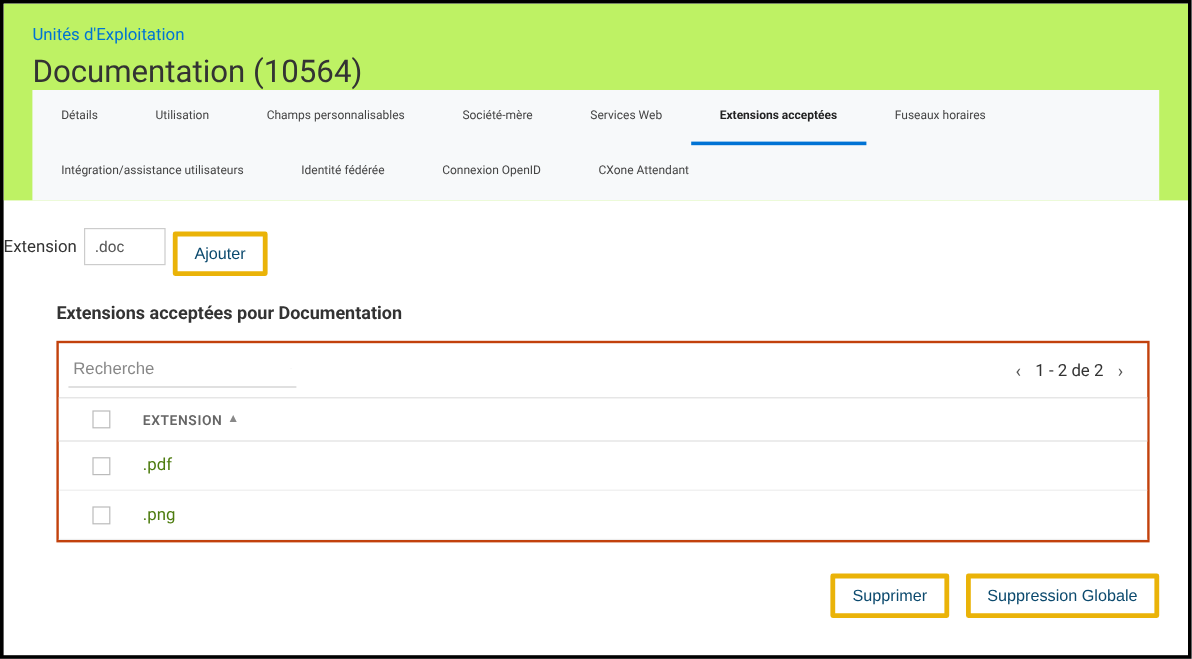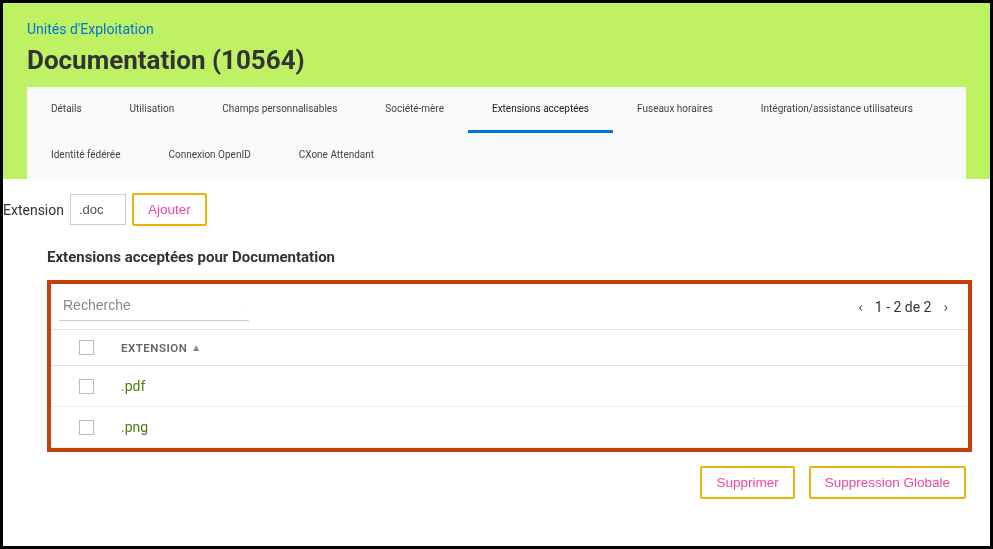--- a/index.html
+++ b/index.html
@@ -26,83 +26,83 @@
       padding: 18px 24px 0 24px;
     }
     .breadcrumb {
       color: #0073d4;
       font-size: 14px;
       margin-bottom: 8px;
       cursor: pointer;
     }
     .page-title {
       font-size: 26px;
-      font-weight: 700;
-      color: #333;
-      margin-bottom: 12px;
+      font-weight: 400;
+      color: #333;
     }
     .tabs-container {
       background: #f7f9fa;
       display: flex;
       flex-wrap: wrap;
       padding: 0;
     }
     .tab {
       padding: 16px 24px;
       font-size: 10px;
       color: #444;
       cursor: pointer;
       border-bottom: 3px solid transparent;
       white-space: nowrap;
     }
     .tab.active {
       border-bottom: 3px solid #0073d4;
       color: #222;
-      font-weight: 400;
+      font-weight: 700;
     }
     .content-area {
       padding: 14px 0 0 24px;
     }
     .extension-row {
       display: flex;
       align-items: center;
       gap: 6px;
       margin-bottom: 22px;
     }
     .extension-label {
       font-size: 14px;
       color: #333;
       margin-left: -24px;
       padding-left: 0;
     }
     .extension-input {
       border: 1px solid #ccc;
       padding: 7px 8px;
       font-size: 13px;
-      width: 56px;
+      width: 68px;
       color: #555;
     }
     .btn {
-      border: 2px solid #eab308;
+      border: 4px solid #eab308;
       background: #fff;
       padding: 7px 14px;
       font-size: 13.5px;
-      color: #ec4899;
+      color: #0c4a6e;
       cursor: pointer;
       border-radius: 2px;
+      margin-top: 12px;
     }
     .section-title {
       font-size: 15px;
       color: #333;
       margin: 0 0 14px 20px;
       font-weight: 700;
     }
     .table-container {
-      margin: 0 18px 0 20px;
-      border: 4px solid #c2410c;
+      margin: 0 32px 0 20px;
+      border: 2px solid #c2410c;
     }
     .table-toolbar {
       display: flex;
       justify-content: space-between;
       align-items: center;
       padding: 8px 20px 8px 8px;
     }
     .search-wrap {
       display: flex;
       align-items: center;
@@ -197,20 +197,21 @@
 
 <div class="app-frame">
   <div class="header-section">
     <div class="breadcrumb">Unités d'Exploitation</div>
     <h1 class="page-title">Documentation (10564)</h1>
     <div class="tabs-container">
       <div class="tab">Détails</div>
       <div class="tab">Utilisation</div>
       <div class="tab">Champs personnalisables</div>
       <div class="tab">Société-mère</div>
+      <div class="tab">Services Web</div>
       <div class="tab active">Extensions acceptées</div>
       <div class="tab">Fuseaux horaires</div>
       <div class="tab">Intégration/assistance utilisateurs</div>
       <div class="tab">Identité fédérée</div>
       <div class="tab">Connexion OpenID</div>
       <div class="tab">CXone Attendant</div>
     </div>
   </div>
 
   <div class="content-area">

